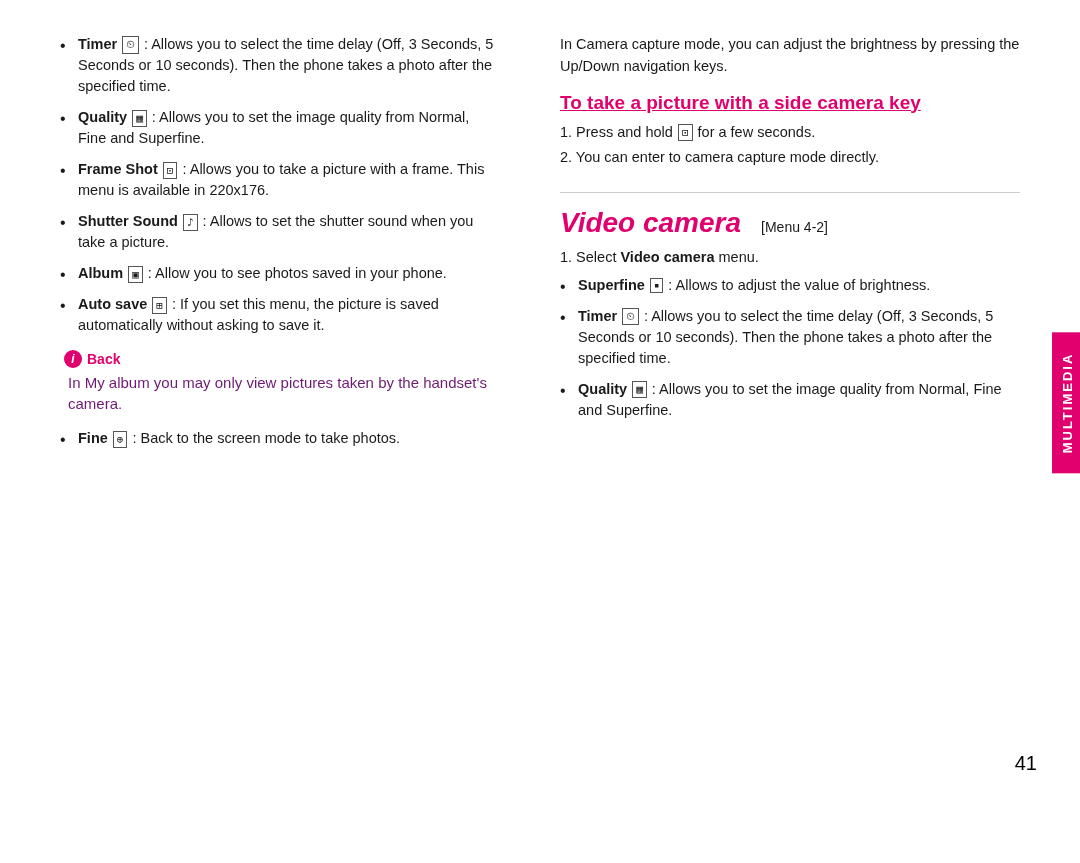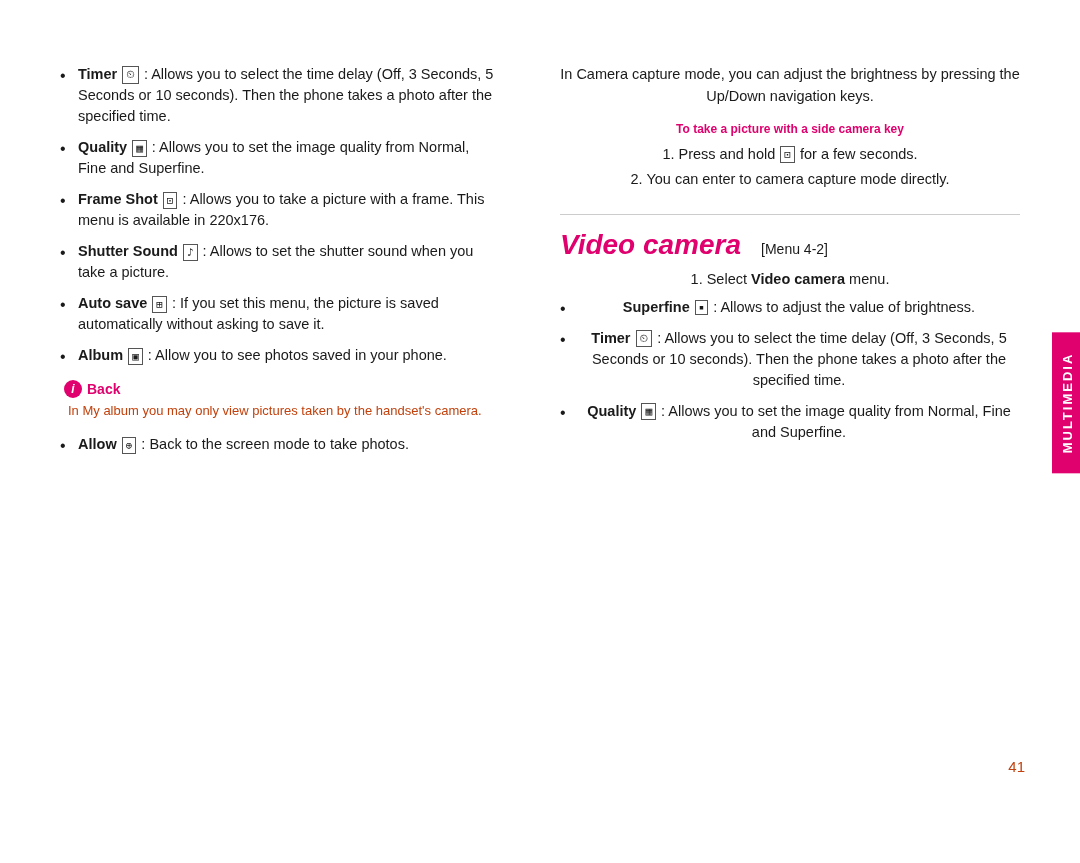--- a/index.html
+++ b/index.html
@@ -12,34 +12,33 @@
       font-size: 15px;
       color: #1a1a1a;
       overflow: hidden;
       position: relative;
     }
 
     .page-container {
       display: flex;
       width: 1080px;
       height: 805px;
-      padding: 64px 60px 60px 60px;
+      padding: 34px 60px 60px 60px;
       position: relative;
     }
 
     .left-column {
       width: 480px;
       padding-right: 40px;
       flex-shrink: 0;
     }
 
     .right-column {
       flex: 1;
       padding-left: 20px;
-      text-align: center;
     }
 
     .sidebar-tab {
       position: absolute;
       right: 0;
       top: 50%;
       transform: translateY(-50%);
       background: #e0006e;
       color: white;
       writing-mode: vertical-rl;
@@ -49,24 +48,24 @@
       font-size: 13px;
       font-weight: bold;
       letter-spacing: 2px;
       text-transform: uppercase;
       width: 28px;
     }
 
     .page-number {
       position: absolute;
       bottom: 30px;
-      right: 55px;
-      font-size: 15px;
+      right: 43px;
+      font-size: 20px;
       font-weight: normal;
-      color: #c2410c;
+      color: #000000;
     }
 
     .bullet-list {
       list-style: none;
       padding: 0;
       margin: 0;
     }
 
     .bullet-list li {
       margin-bottom: 10px;
@@ -122,32 +121,33 @@
       height: 18px;
       background: #e0006e;
       color: white;
       border-radius: 50%;
       font-size: 12px;
       font-weight: bold;
       font-style: italic;
     }
 
     .note-text {
-      font-size: 13px;
-      color: #c2410c;
+      font-size: 15px;
+      color: #701a75;
       line-height: 1.4;
       padding-left: 4px;
     }
 
     .section-heading {
       color: #e0006e;
       font-weight: bold;
-      font-size: 12px;
+      font-size: 19px;
       margin-bottom: 8px;
       margin-top: 4px;
+      text-decoration: underline;
     }
 
     .video-camera-section {
       margin-top: 8px;
     }
 
     .video-camera-title-row {
       display: flex;
       align-items: baseline;
       gap: 20px;
@@ -206,43 +206,43 @@
         <span>: Allows you to take a picture with a frame. This menu is available in 220x176.</span>
       </li>
 
       <li>
         <span class="bold-term">Shutter Sound</span>
         <span class="icon-box">♪</span>
         <span>: Allows to set the shutter sound when you take a picture.</span>
       </li>
 
       <li>
+        <span class="bold-term">Album</span>
+        <span class="icon-box">▣</span>
+        <span>: Allow you to see photos saved in your phone.</span>
+      </li>
+
+      <li>
         <span class="bold-term">Auto save</span>
         <span class="icon-box">⊞</span>
         <span>: If you set this menu, the picture is saved automatically without asking to save it.</span>
-      </li>
-
-      <li>
-        <span class="bold-term">Album</span>
-        <span class="icon-box">▣</span>
-        <span>: Allow you to see photos saved in your phone.</span>
       </li>
     </ul>
 
     <div class="note-box">
       <div class="note-title">
         <span class="note-icon">i</span>
         <span>Back</span>
       </div>
       <div class="note-text">In My album you may only view pictures taken by the handset's camera.</div>
     </div>
 
     <ul class="bullet-list">
       <li>
-        <span class="bold-term">Allow</span>
+        <span class="bold-term">Fine</span>
         <span class="icon-box">⊕</span>
         <span>: Back to the screen mode to take photos.</span>
       </li>
     </ul>
   </div>
 
   <div class="right-column">
 
     <p class="intro-text">In Camera capture mode, you can adjust the brightness by pressing the Up/Down navigation keys.</p>
 

